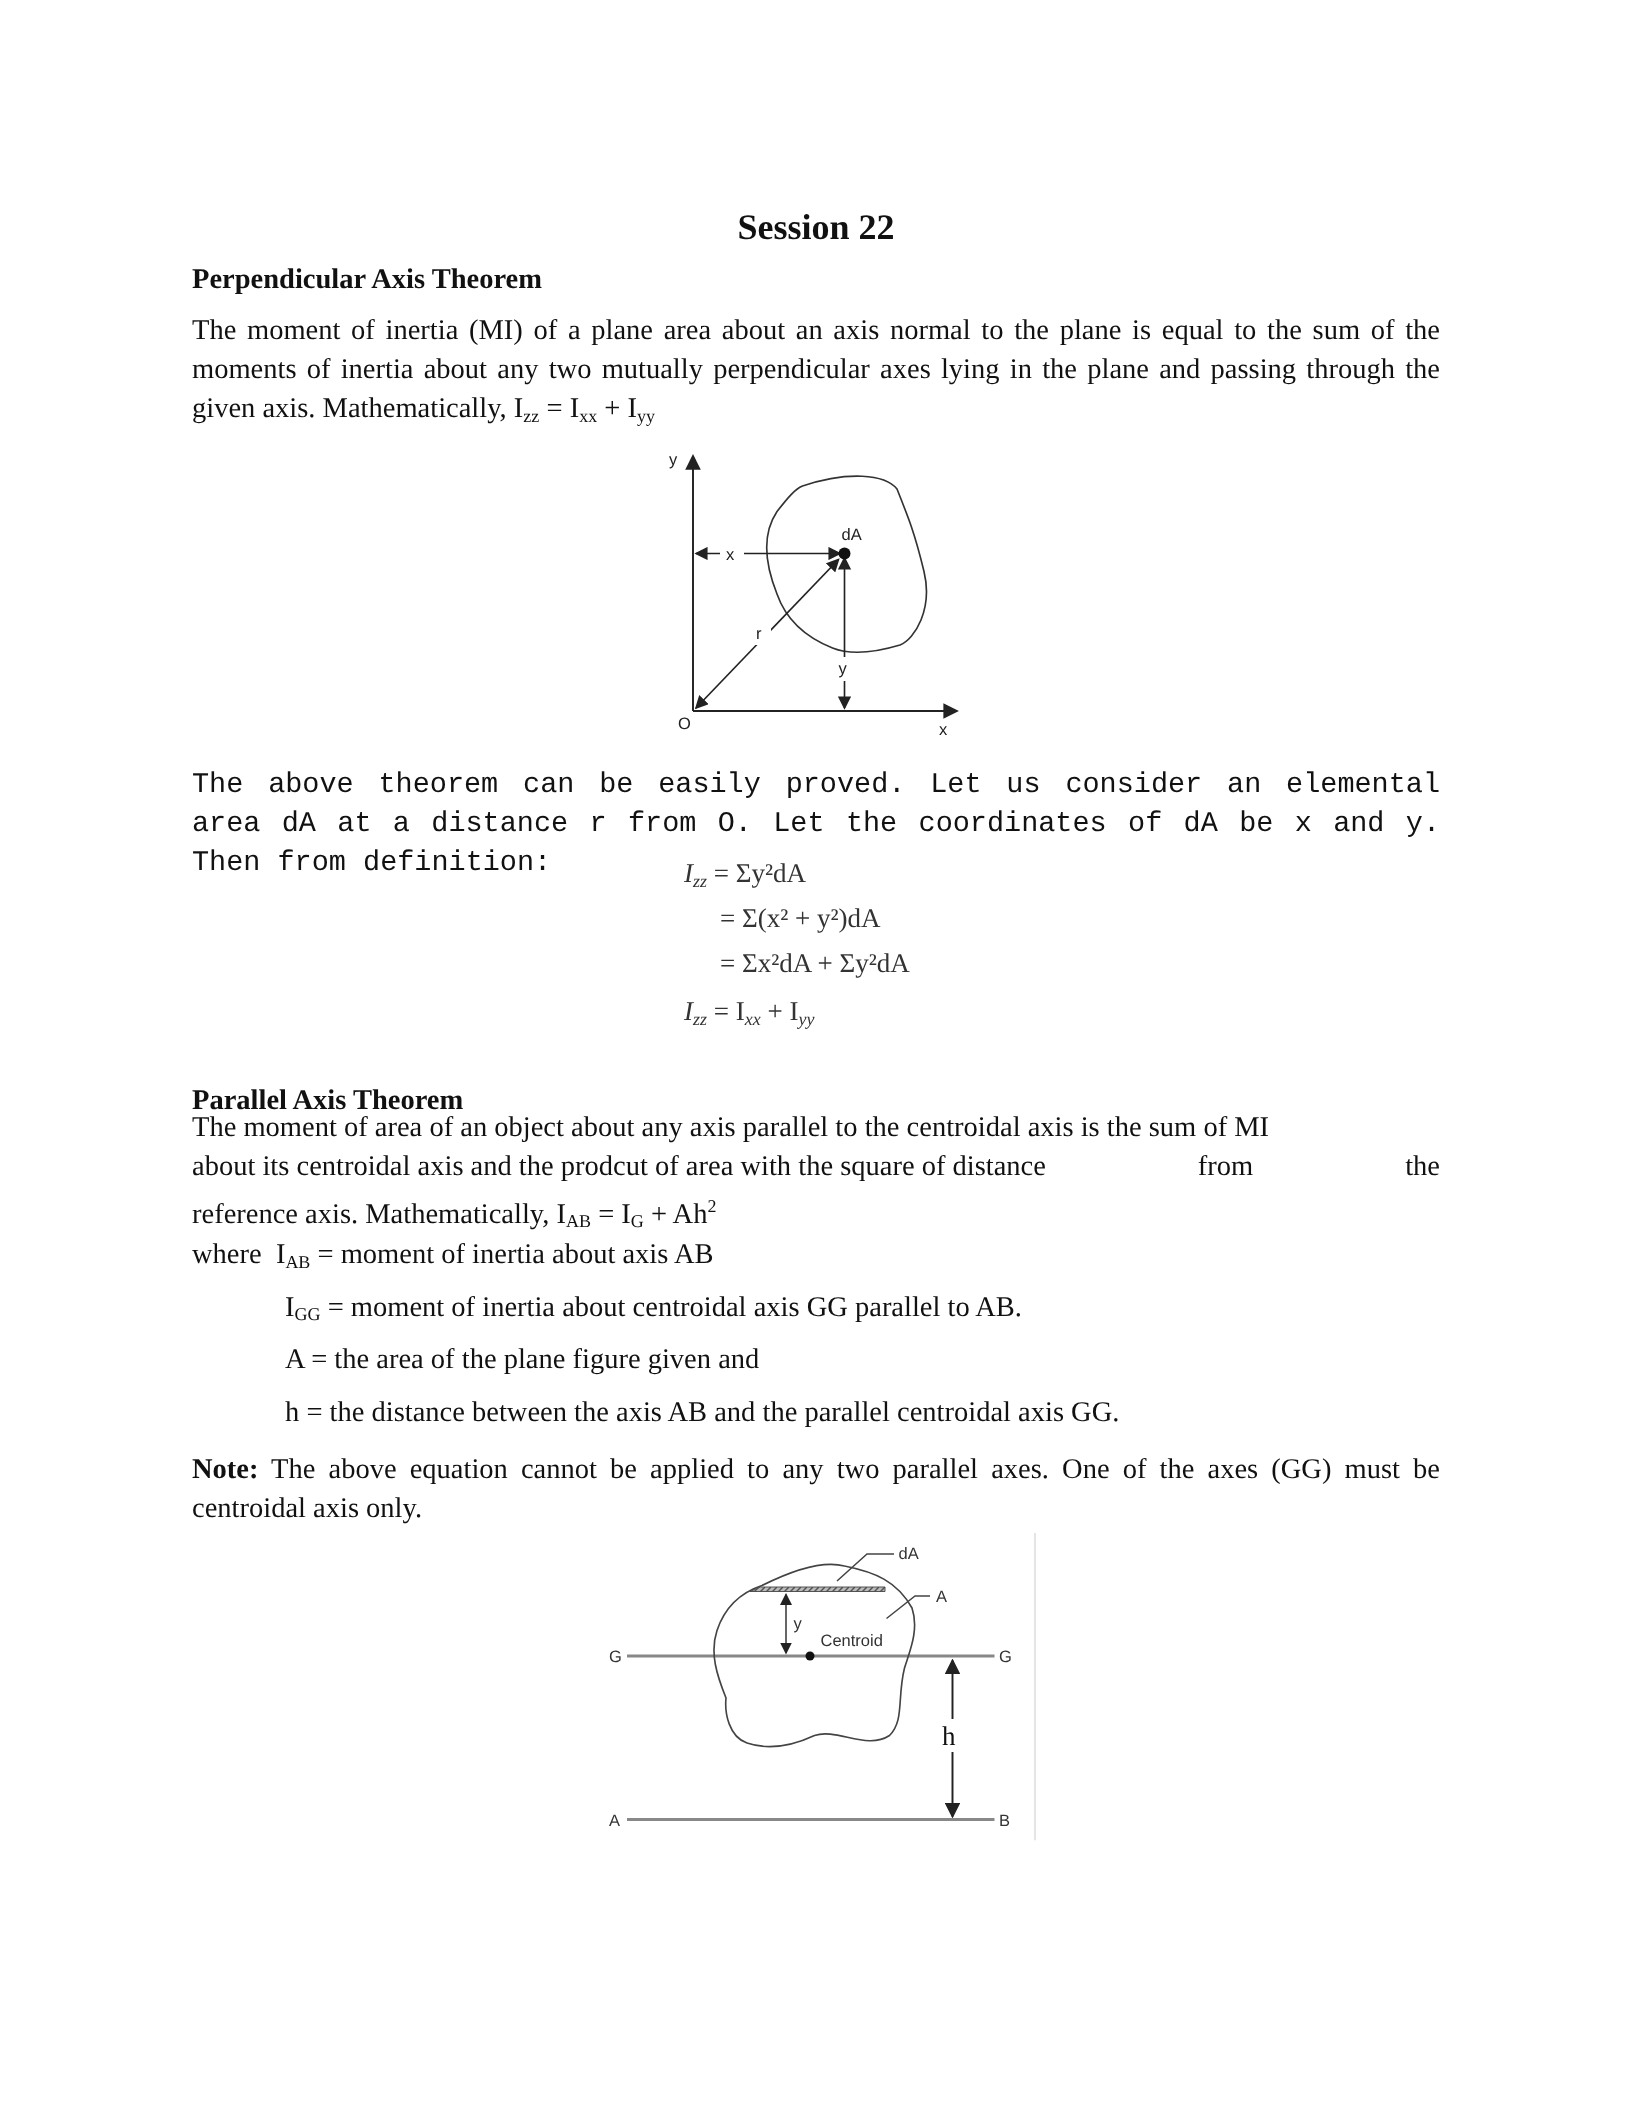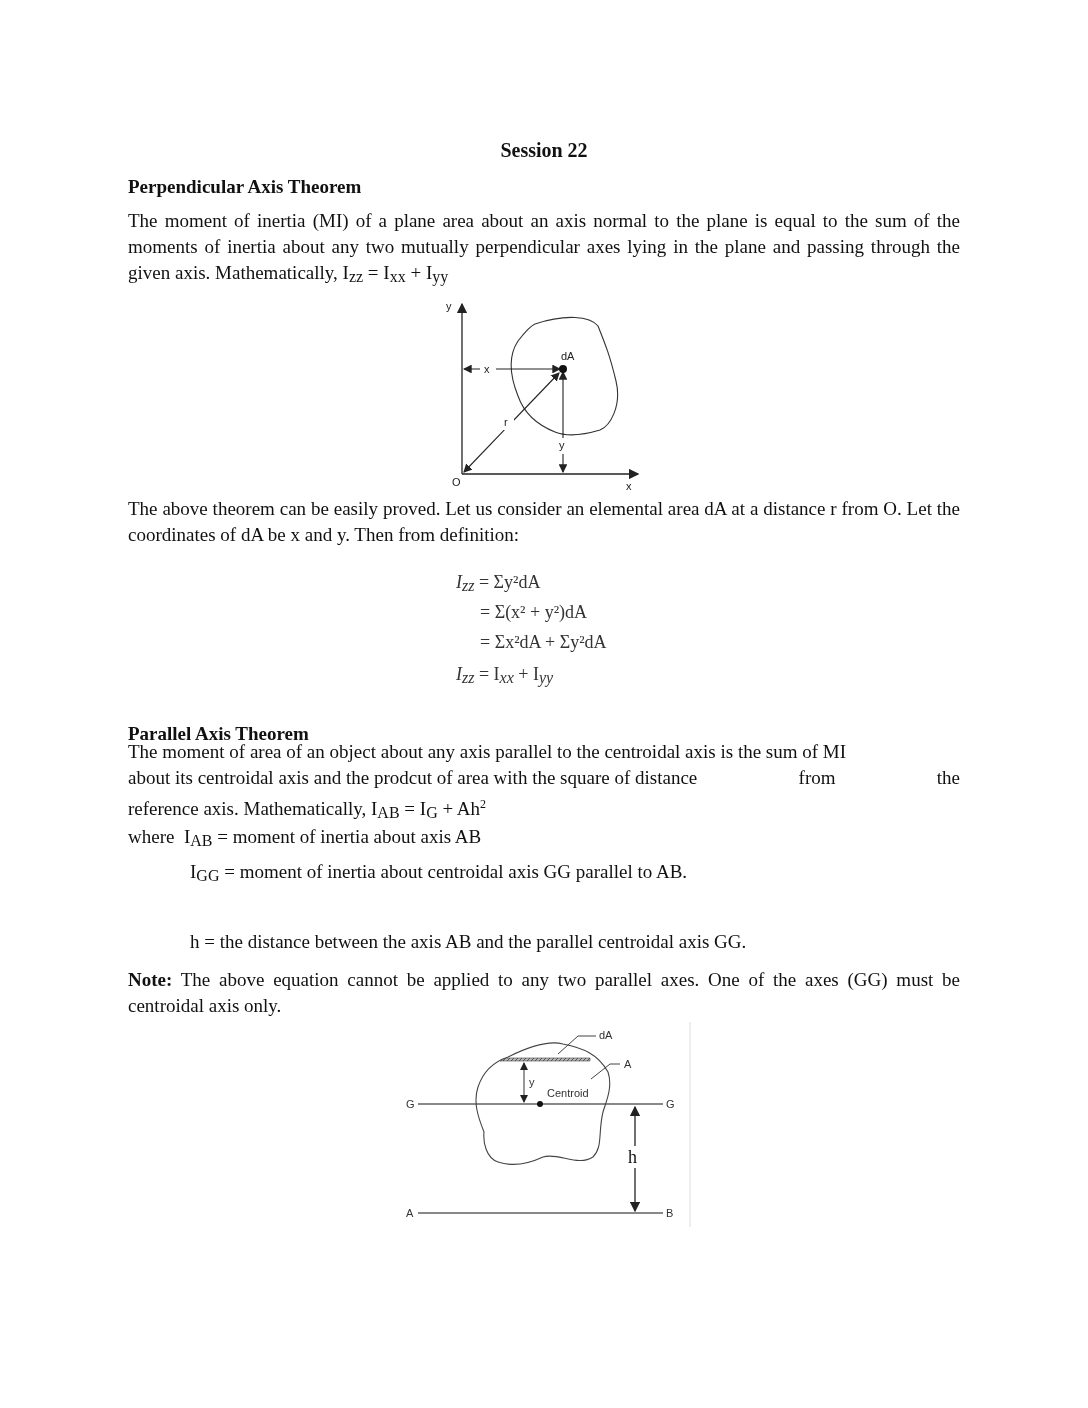--- a/index.html
+++ b/index.html
@@ -1,25 +1,25 @@
 <!DOCTYPE html>
 <html><head>
 <meta charset="utf-8">
 <style>
   html, body { margin: 0; padding: 0; background: #ffffff; }
   body { width: 1088px; height: 1408px; position: relative; overflow: hidden;
          font-family: "Liberation Serif", "DejaVu Serif", serif; color: #111; }
   .page { position: absolute; left: 0; top: 0; width: 1088px; height: 1408px; }
   .abs { position: absolute; }
-  .title { left: 0; width: 1088px; top: 139px; text-align: center; font-weight: bold; font-size: 20px; }
+  .title { left: 0; width: 1088px; top: 139px; text-align: center; font-weight: bold; font-size: 24px; }
   .h { left: 128px; font-weight: bold; font-size: 19px; }
   .p { left: 128px; width: 832px; font-size: 19px; line-height: 26px; text-align: justify; }
   .line { left: 128px; font-size: 19px; white-space: nowrap; }
   .ind { left: 190px; font-size: 19px; white-space: nowrap; }
-  sub { font-size: 16px; vertical-align: -3px; }
+  sub { font-size: 12px; vertical-align: -3px; }
   sup { font-size: 12px; vertical-align: 7px; }
   .eq { font-family: "Liberation Serif", serif; font-size: 18px; color: #333; white-space: nowrap; }
   .eq i { font-style: italic; }
   .spread { display: flex; justify-content: space-between; width: 832px; }
   svg text { font-family: "Liberation Sans", "DejaVu Sans", sans-serif; }
 </style>
 </head>
 <body>
 
 <div class="page">
@@ -59,21 +59,21 @@
     <circle cx="123" cy="73" r="4" fill="#111"></circle>
     <text x="121" y="64" font-size="11" fill="#222">dA</text>
     <text x="44" y="77" font-size="11" fill="#222">x</text>
     <text x="119" y="153" font-size="11" fill="#222">y</text>
     <text x="64" y="130" font-size="11" fill="#222">r</text>
     <text x="6" y="14" font-size="11" fill="#222">y</text>
     <text x="186" y="194" font-size="11" fill="#222">x</text>
     <text x="12" y="190" font-size="11" fill="#222">O</text>
   </svg>
 
-  <div class="abs p" style="top:496px;">The above theorem can be easily proved. Let us consider an elemental area dA at a distance r from O. Let the coordinates of dA be x and y. Then from definition:</div>
+  <div class="abs p" style="top:510px;font-family:Liberation Mono, monospace;">The above theorem can be easily proved. Let us consider an elemental area dA at a distance r from O. Let the coordinates of dA be x and y. Then from definition:</div>
 
   <div class="abs eq" style="left:456px; top:572px;">
     <i>I</i><sub><i>zz</i></sub> <span>= Σy²dA</span>
   </div>
   <div class="abs eq" style="left:480px; top:602px;">
     <span>= Σ(x² + y²)dA</span>
   </div>
   <div class="abs eq" style="left:480px; top:632px;">
     <span>= Σx²dA + Σy²dA</span>
   </div>
@@ -91,20 +91,23 @@
       <span>the</span>
     </div>
     <div><span>reference axis. Mathematically, </span><span><span>I</span><sub>AB</sub><span> = I</span><sub>G</sub><span> + Ah</span><sup>2</sup></span></div>
   </div>
 
   <div class="abs line" style="top:826px;">
     <span>where</span>&nbsp;&nbsp;<span>I</span><sub>AB</sub><span> = moment of inertia about axis AB</span>
   </div>
   <div class="abs ind" style="top:861px;">
     <span>I</span><sub>GG</sub><span> = moment of inertia about centroidal axis GG parallel to AB.</span>
+  </div>
+  <div class="abs ind" style="top:896px;">
+    <span>A</span><span> = the area of the plane figure given and</span>
   </div>
   <div class="abs ind" style="top:931px;">
     <span>h</span><span> = the distance between the axis AB and the parallel centroidal axis GG.</span>
   </div>
 
   <div class="abs p" style="top:967px;">
     <b>Note:</b><span> The above equation cannot be applied to any two parallel axes. One of the axes (GG) must be centroidal axis only.</span>
   </div>
 
   <svg class="abs" style="left:398px; top:1022px;" width="300" height="205" viewBox="0 0 300 205">

